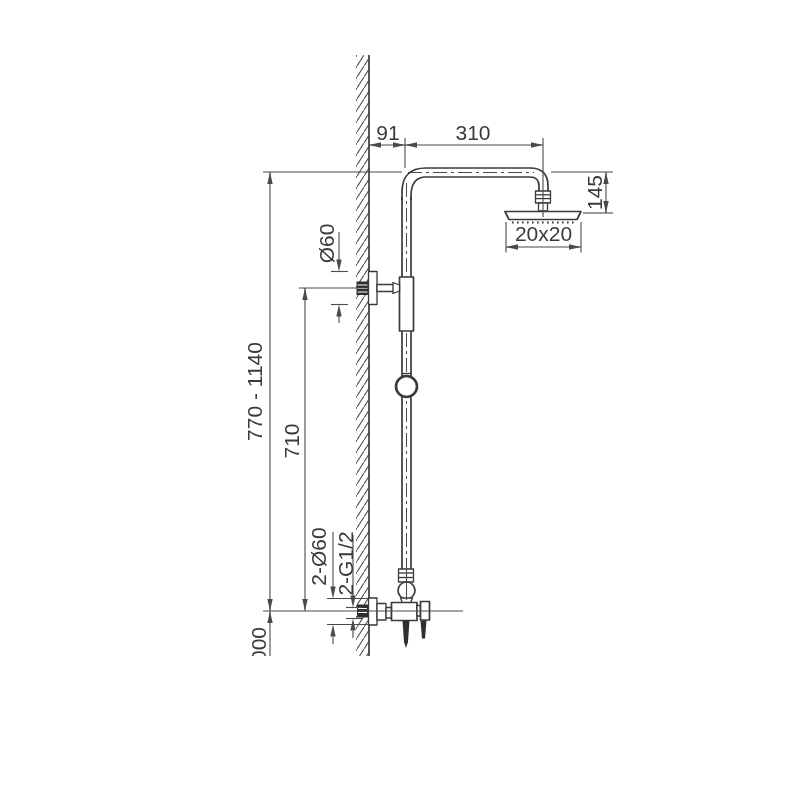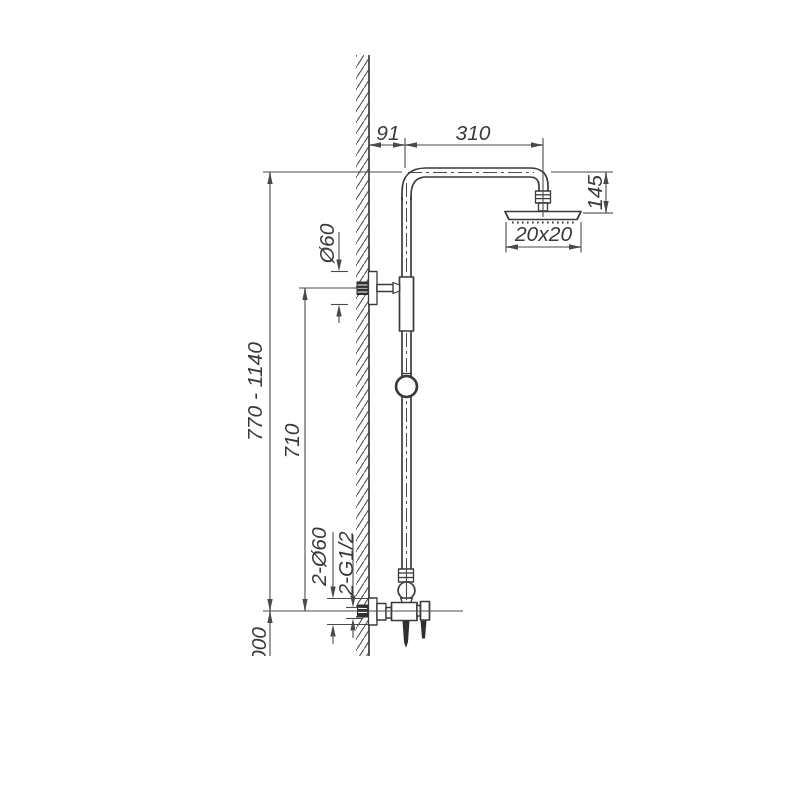--- a/index.html
+++ b/index.html
@@ -1,16 +1,16 @@
 <!DOCTYPE html>
 <html><head>
 <meta charset="utf-8">
 <style>
   html,body { margin:0; padding:0; background:#ffffff; }
-  .stage { width:800px; height:656px; position:relative; background:#ffffff;font-style:italic; }
+  .stage { width:800px; height:656px; position:relative; background:#ffffff; }
   svg { display:block; }
   .product      { fill:none; stroke:#3a3a3a; stroke-width:1.7; stroke-linejoin:round; }
   .product-fill { fill:#ffffff; stroke:#3a3a3a; stroke-width:1.7; stroke-linejoin:round; }
   .thin         { stroke-width:1.3; }
   .thick-ring   { stroke-width:2.6; }
   .dark-fill    { fill:#2f2f2f; stroke:none; }
   .stripe       { stroke:#ffffff; stroke-width:1; }
   .dim          { fill:none; stroke:#4a4a4a; stroke-width:1.1; }
   .arrow        { fill:#4a4a4a; stroke:none; }
   .centerline   { fill:none; stroke:#4a4a4a; stroke-width:1; stroke-dasharray:14 4 3 4; }

